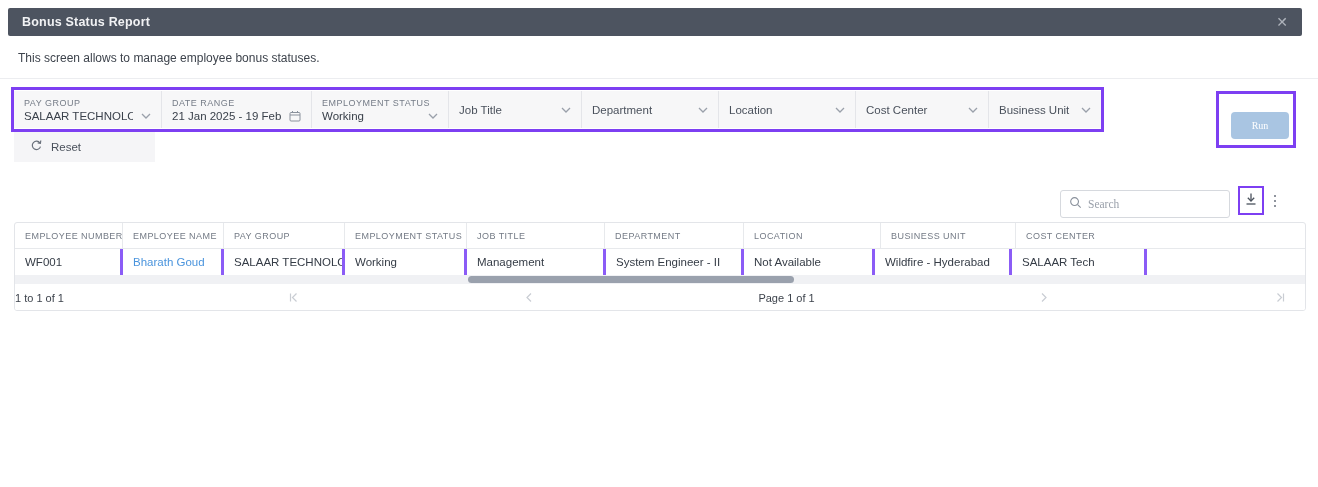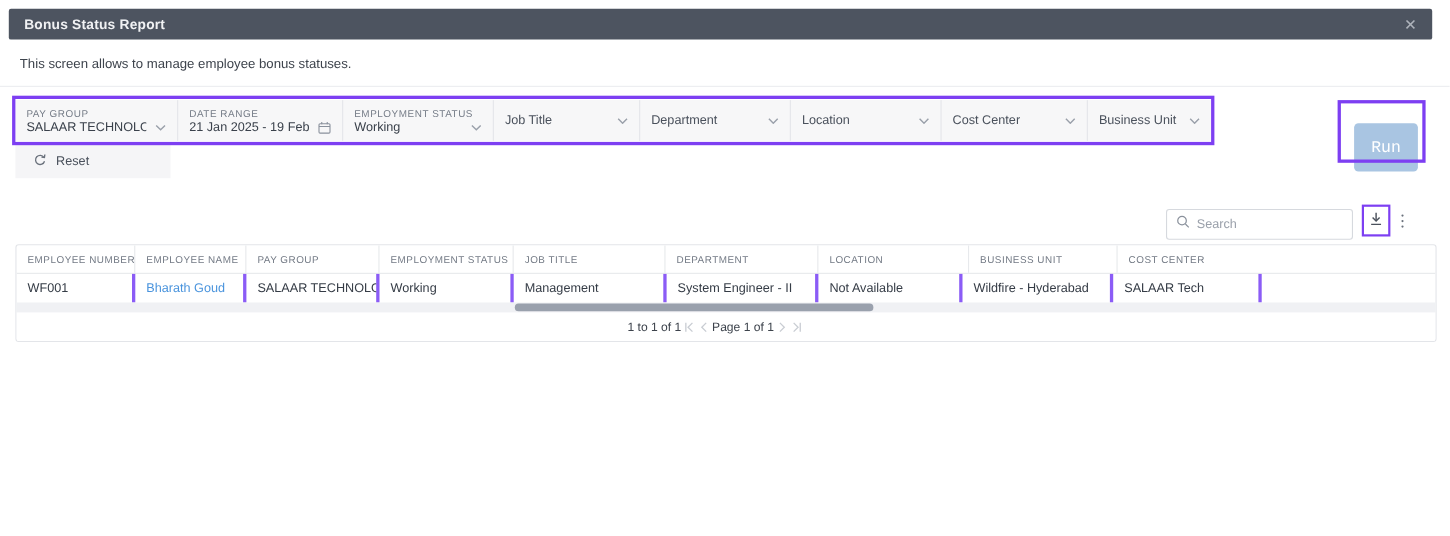--- a/index.html
+++ b/index.html
@@ -34,30 +34,30 @@
   .fval { font-size:11.5px; color:#3a414b; white-space:nowrap; overflow:hidden; }
   .fempty { display:flex; flex-direction:row; align-items:center; justify-content:space-between; }
   .fph { font-size:11.5px; color:#4a515c; white-space:nowrap; }
   .chev { margin-left:8px; display:flex; align-items:center; }
   .calicon { margin-left:6px; display:flex; align-items:center; }
 
   .reset-btn { position:absolute; left:14px; top:131px; width:141px; height:31px;
     background:#f5f5f7; display:flex; align-items:center; gap:8px; padding:0 0 0 16px;
     font-size:11.5px; color:#4a515c; cursor:pointer; }
 
-  .run-btn { position:absolute; left:1231px; top:112px; width:58px; height:44px;
-    background:#a9c5e2; border:none; border-radius:4px; color:#ffffff; font-size:15px;
-    font-family:Liberation Mono, monospace; cursor:pointer; }
+  .run-btn { position:absolute; left:1231px; top:112px; width:58px; height:27px;
+    background:#a9c5e2; border:none; border-radius:4px; color:#ffffff; font-size:10px;
+    font-family:Liberation Serif, serif; cursor:pointer; }
 
   
   .search-box { position:absolute; left:1060px; top:190px; width:170px; height:28px;
     border:1px solid #d6d9de; border-radius:3px; background:#fff; display:flex;
     align-items:center; padding:0 8px; gap:6px; }
   .search-box input { border:none; outline:none; flex:1; font-size:11.5px; color:#3a414b;
-    font-family:Liberation Sans, sans-serif; background:transparent; min-width:0; }
+    font-family:Liberation Serif, serif; background:transparent; min-width:0; }
   .search-box input::placeholder { color:#9aa0aa; }
   .download-btn { position:absolute; left:1242px; top:191px; width:18px; height:19px;
     display:flex; align-items:center; justify-content:center; cursor:pointer; background:none; border:none; }
   .kebab-btn { position:absolute; left:1268px; top:193px; width:14px; height:16px;
     display:flex; flex-direction:column; align-items:center; justify-content:center; gap:2.5px;
     cursor:pointer; background:none; border:none; }
   .kebab-btn span { width:2.5px; height:2.5px; border-radius:50%; background:#6a717c; }
 
   
   .grid { position:absolute; left:14px; top:222px; width:1292px; height:89px;
@@ -68,21 +68,21 @@
     white-space:nowrap; overflow:hidden; cursor:pointer; }
   .g-row { display:flex; height:26px; }
   .g-row .dc { flex:0 0 auto; display:flex; align-items:center; padding:0 10px;
     font-size:11.5px; color:#353c46; border-right:3px solid #8b5cf6;
     white-space:nowrap; overflow:hidden; }
   .hc:last-child,.dc:last-child { border-right:none; }
   .link { color:#4a94dd; cursor:pointer; }
   .scroll-strip { height:9px; background:#f0f1f4; position:relative; }
   .scroll-thumb { position:absolute; left:453px; top:1px; width:326px; height:7px;
     background:#9aa1ad; border-radius:4px; cursor:grab; }
-  .g-foot { height:27px; display:flex; align-items:center; justify-content:center;
+  .g-foot { height:27px; display:flex; align-items:center; justify-content:space-between;
     padding-right:18px; background:#fff; }
   .g-foot .ptext { font-size:11px; color:#3d434c; }
   .pag-ico { display:flex; align-items:center; justify-content:center; width:14px; height:14px;
     cursor:default; }
 
   
   .c0{width:108px}.c1{width:101px}.c2{width:121px}.c3{width:122px}.c4{width:104px}
   .c5{width:138px}.c6{width:139px}.c7{width:131px}.c8{width:137px}.c9{width:135px}.c10{width:120px}
 </style>
 </head>

